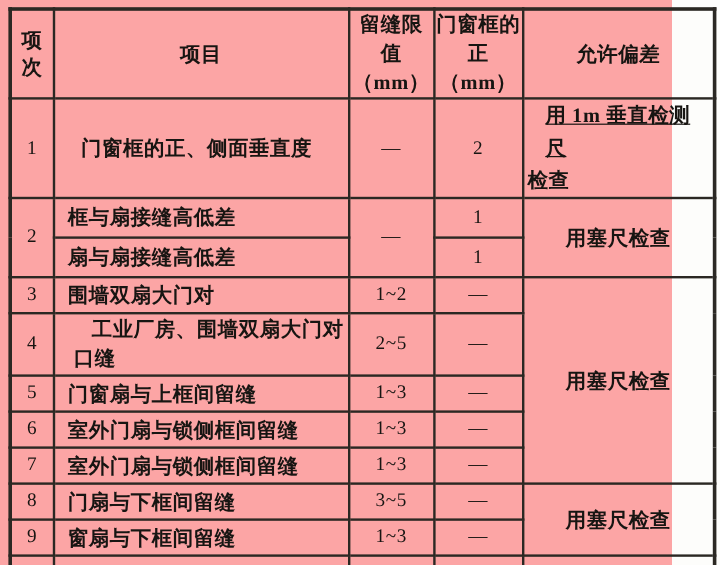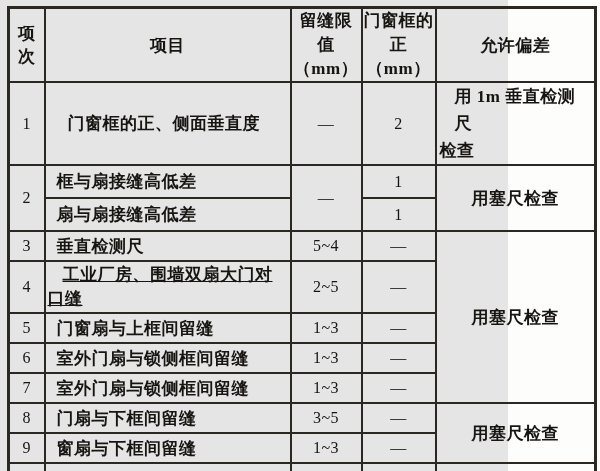--- a/index.html
+++ b/index.html
@@ -4,22 +4,22 @@
 <style>
   * { box-sizing: border-box; }
   html, body { margin: 0; padding: 0; }
   body {
     width: 600px; height: 471px;
     background: #fdfdfb;
     font-family: "Liberation Serif", "DejaVu Serif", serif;
   }
   .page {
     position: relative;
-    width: 508px; height: 471px;
-    background: #e5e5e5;
+    width: 560px; height: 471px;
+    background: #fca5a5;
   }
   table.spec-table {
     position: absolute;
     left: 7px; top: 6px;
     width: 587px;
     border-collapse: collapse;
     table-layout: fixed;
     border: 3px solid #2b2823;
   }
   td {
@@ -40,25 +40,25 @@
   tr.rh-r10 { height: 37px; }
 
   .cn { font-weight: bold; font-size: 17px; letter-spacing: 0.5px; }
   .center { text-align: center; }
   .num {
     font-size: 16px; font-weight: normal;
     text-align: center; letter-spacing: 0.5px;
   }
   .item { text-align: left; padding-left: 11px; }
   .item-indent { padding-left: 22px; }
-  .item-wrap { padding-left: 2px; line-height: 24px; text-decoration: underline; }
+  .item-wrap { padding-left: 16px; line-height: 24px; }
   .item-wrap .line1 { padding-left: 15px; }
   .hdr2 { line-height: 24px; text-align: center; }
   .method-left { text-align: left; line-height: 27px; padding: 0 3px; }
-  .method-left .line1 { padding-left: 15px; }
+  .method-left .line1 { padding-left: 15px; text-decoration: underline; }
 </style>
 </head>
 <body>
 
 <div class="page">
   <table class="spec-table">
     <colgroup>
       <col style="width:36px">
       <col style="width:246px">
       <col style="width:71px">
@@ -99,22 +99,22 @@
       <td class="num">1</td>
       <td class="cn center" rowspan="2">用塞尺检查</td>
     </tr>
     <tr class="rh-r2b">
       <td class="cn item">扇与扇接缝高低差</td>
       <td class="num">1</td>
     </tr>
 
     <tr class="rh-r3">
       <td class="num">3</td>
-      <td class="cn item">垂直检测尺</td>
-      <td class="num">5~4</td>
+      <td class="cn item">围墙双扇大门对</td>
+      <td class="num">1~2</td>
       <td class="num">—</td>
       <td class="cn center" rowspan="5">用塞尺检查</td>
     </tr>
 
     <tr class="rh-r4">
       <td class="num">4</td>
       <td class="cn item-wrap">
         <div class="line1">工业厂房、围墙双扇大门对</div>
         <div>口缝</div>
       </td>

